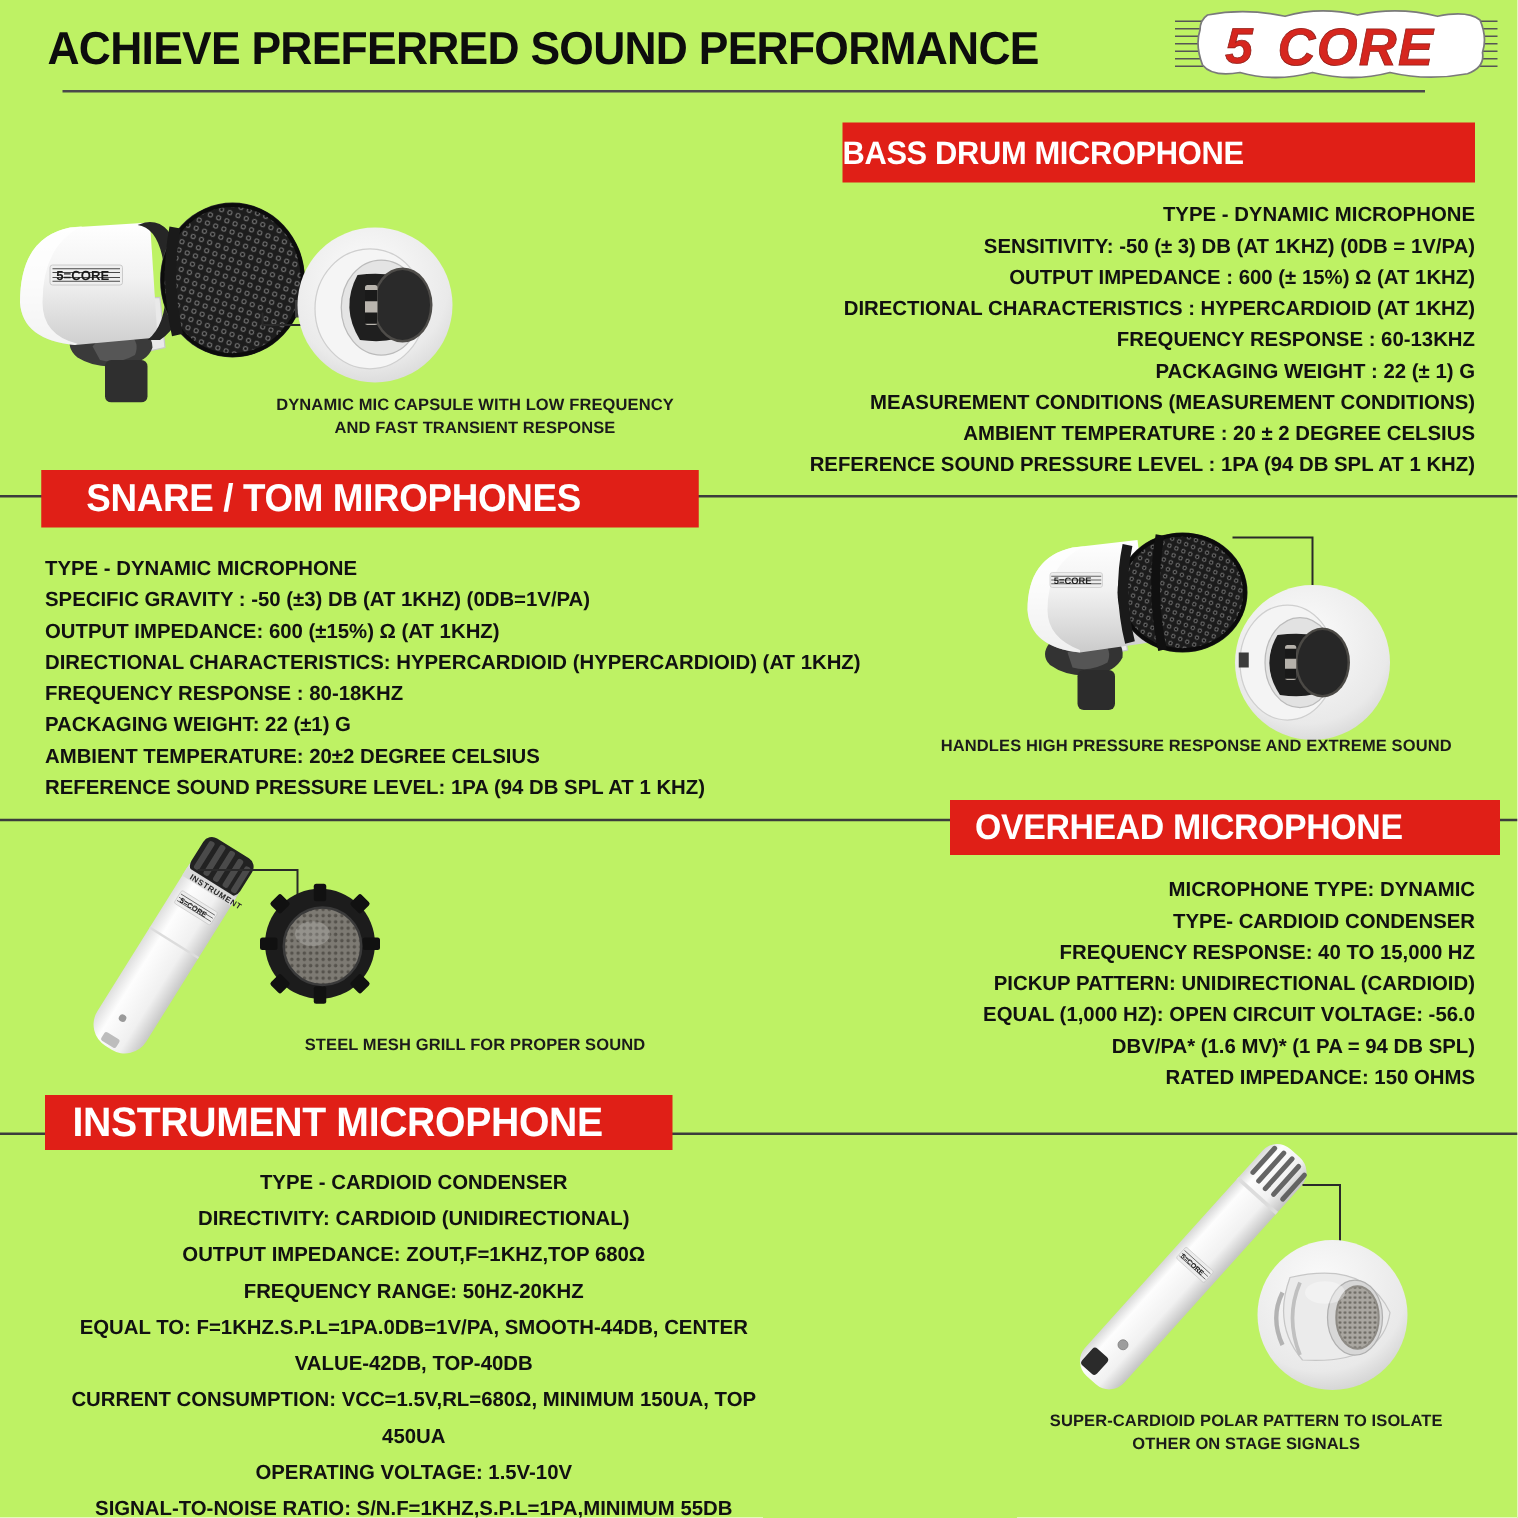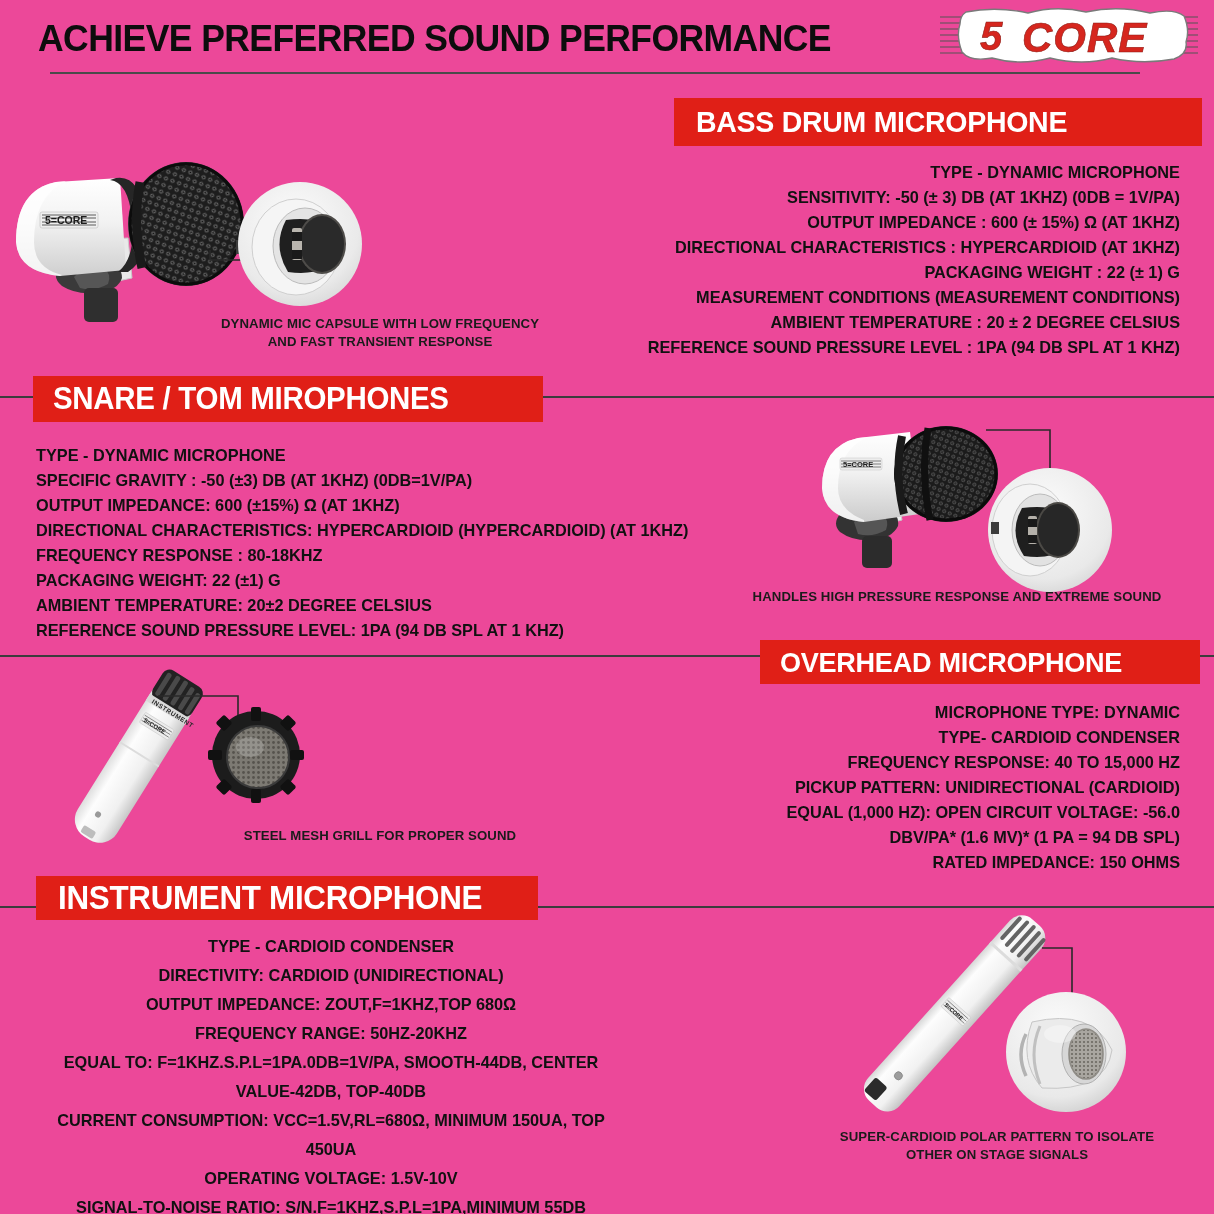--- a/index.html
+++ b/index.html
@@ -1,17 +1,17 @@
 <!DOCTYPE html>
 <html><head>
 <meta charset="utf-8">
 <style>
   html,body{margin:0;padding:0;background:#fff;}
   body{width:1214px;height:1214px;overflow:hidden;font-family:"Liberation Sans",sans-serif;color:#111;}
-  .page{position:relative;width:1214px;height:1214px;background:#ec4899;}
+  .page{position:relative;width:1214px;height:1214px;background:#bef264;}
 
   
   .page-title{
     position:absolute;left:38px;top:18px;
     font-size:37px;font-weight:bold;letter-spacing:-0.6px;
     color:#0d0d0d;white-space:nowrap;
     transform:scaleX(0.96);transform-origin:left center;
   }
   .title-rule{position:absolute;left:50px;top:72px;width:1090px;height:2px;background:#4a4a4a;}
 
@@ -69,29 +69,30 @@
         <line x1="4" y1="45" x2="262" y2="45"></line>
       </g>
       <path d="M30 4 Q60 -2 92 5 Q120 -3 150 4 Q182 -3 214 5 Q238 0 248 8
                Q254 22 250 34 Q252 46 238 51 Q206 57 176 50 Q146 58 114 50
                Q84 58 56 50 Q34 54 26 44 Q20 28 24 16 Q24 8 30 4 Z" fill="#ffffff" stroke="#7a7a7a" stroke-width="1.4"></path>
       <text x="44" y="42" font-family="'Liberation Sans',sans-serif" font-size="40" font-weight="bold" font-style="italic" fill="#d6261e" stroke="#8c1a14" stroke-width="0.6">5</text>
       <text x="86" y="44" font-family="'Liberation Sans',sans-serif" font-size="42" font-weight="bold" font-style="italic" fill="#d6261e" stroke="#8c1a14" stroke-width="0.6" letter-spacing="1">CORE</text>
     </svg>
   </div>
 
-  <div class="sec-head" style="left:674px;top:98px;width:506px;height:48px;padding-left:22px;font-size:30px;">
+  <div class="sec-head" style="left:674px;top:98px;width:506px;height:48px;font-size:26px;">
     <span>BASS DRUM MICROPHONE</span>
   </div>
 
   <div class="spec right" style="left:600px;top:160px;width:580px;">
     <div class="row"><b>TYPE -</b><span class="val"> DYNAMIC MICROPHONE</span></div>
     <div class="row"><b>SENSITIVITY:</b><span class="val"> -50 (± 3) DB (AT 1KHZ) (0DB = 1V/PA)</span></div>
     <div class="row"><b>OUTPUT IMPEDANCE :</b><span class="val"> 600 (± 15%) Ω (AT 1KHZ)</span></div>
     <div class="row"><b>DIRECTIONAL CHARACTERISTICS :</b><span class="val"> HYPERCARDIOID (AT 1KHZ)</span></div>
+    <div class="row"><b>FREQUENCY RESPONSE :</b><span class="val"> 60-13KHZ</span></div>
     <div class="row"><b>PACKAGING WEIGHT :</b><span class="val"> 22 (± 1) G</span></div>
     <div class="row"><span class="val">MEASUREMENT CONDITIONS (MEASUREMENT CONDITIONS)</span></div>
     <div class="row"><b>AMBIENT TEMPERATURE :</b><span class="val"> 20 ± 2 DEGREE CELSIUS</span></div>
     <div class="row"><b>REFERENCE SOUND PRESSURE LEVEL :</b><span class="val"> 1PA (94 DB SPL AT 1 KHZ)</span></div>
   </div>
 
   <div class="prod" style="left:0px;top:92px;">
     <svg width="400" height="230" viewBox="0 0 400 230" xmlns="http://www.w3.org/2000/svg">
       <defs>
         <linearGradient id="bodyG" x1="0" y1="0" x2="0" y2="1">
@@ -157,21 +158,21 @@
     </svg>
   </div>
 
   <div class="caption" style="left:180px;top:315px;width:400px;">
     <div>DYNAMIC MIC CAPSULE WITH LOW FREQUENCY</div>
     <div>AND FAST TRANSIENT RESPONSE</div>
   </div>
 
   <div class="divider" style="left:0px;top:396px;width:1214px;"></div>
 
-  <div class="sec-head" style="left:33px;top:376px;width:490px;height:46px;padding-left:20px;font-size:31px;">
+  <div class="sec-head" style="left:33px;top:376px;width:490px;height:46px;padding-left:36px;font-size:31px;">
     <span>SNARE / TOM MIROPHONES</span>
   </div>
 
   <div class="spec left" style="left:36px;top:443px;width:700px;">
     <div class="row"><b>TYPE -</b><span class="val"> DYNAMIC MICROPHONE</span></div>
     <div class="row"><b>SPECIFIC GRAVITY :</b><span class="val"> -50 (±3) DB (AT 1KHZ) (0DB=1V/PA)</span></div>
     <div class="row"><b>OUTPUT IMPEDANCE:</b><span class="val"> 600 (±15%) Ω (AT 1KHZ)</span></div>
     <div class="row"><b>DIRECTIONAL CHARACTERISTICS:</b><span class="val"> HYPERCARDIOID (HYPERCARDIOID) (AT 1KHZ)</span></div>
     <div class="row"><b>FREQUENCY RESPONSE :</b><span class="val"> 80-18KHZ</span></div>
     <div class="row"><b>PACKAGING WEIGHT:</b><span class="val"> 22 (±1) G</span></div>

